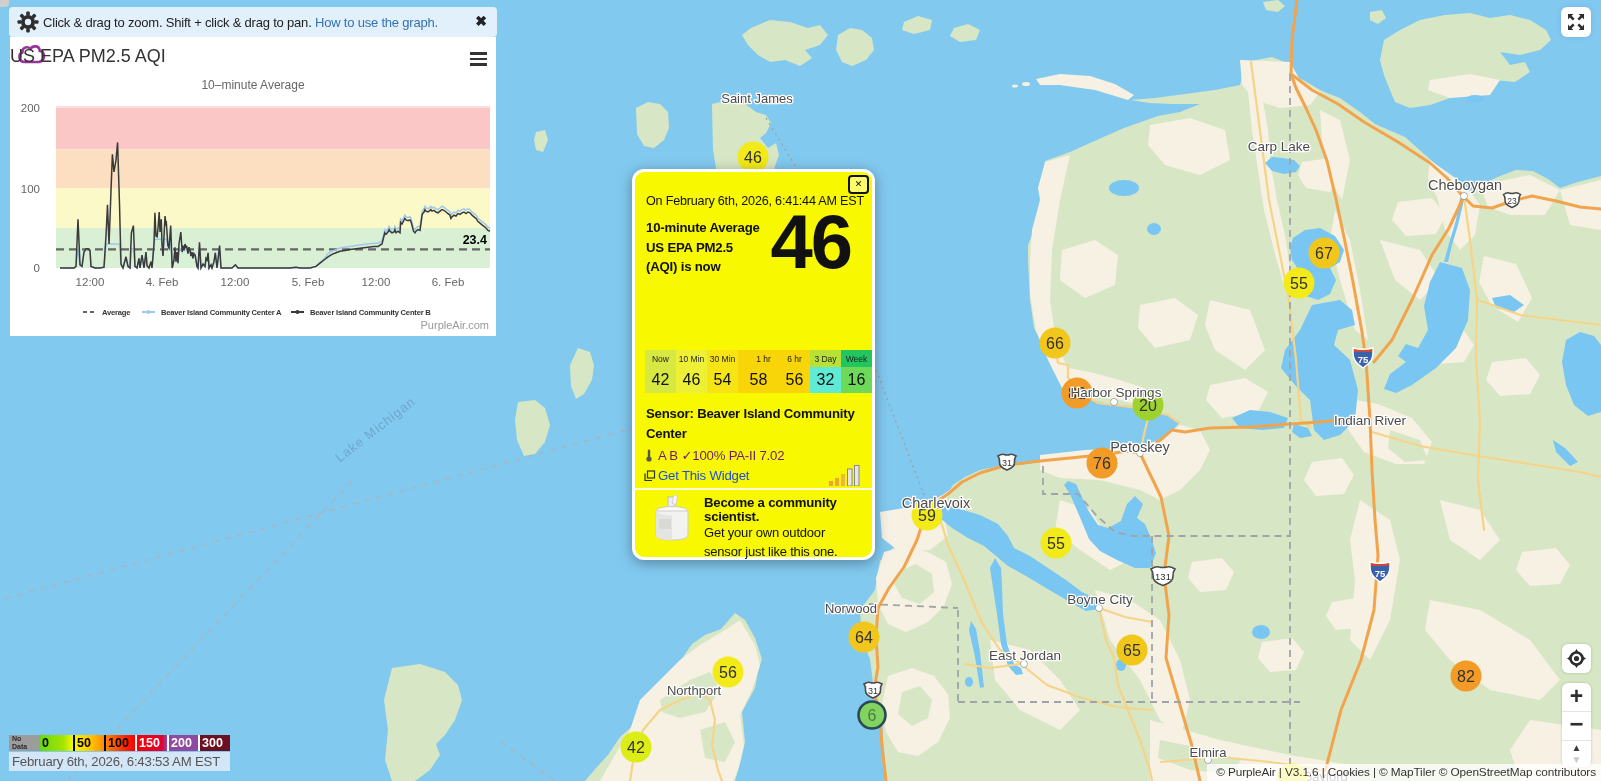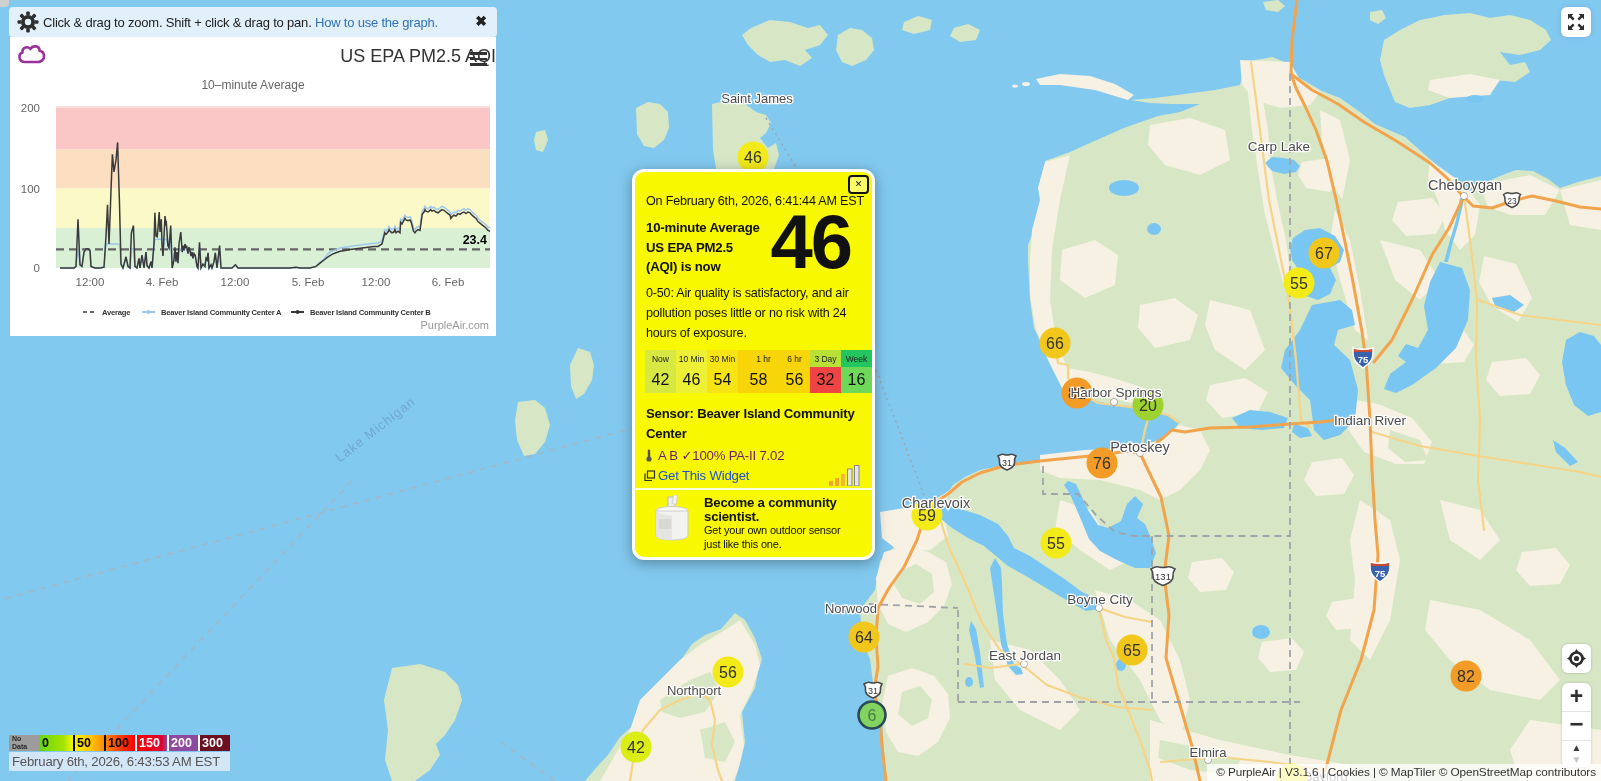--- a/index.html
+++ b/index.html
@@ -270,21 +270,21 @@
     <circle cx="12" cy="12" r="3.2" fill="#e2f0fb"></circle>
   </svg>
   <div class="abs" style="left:34px;top:8px;font-size:13px;letter-spacing:-0.2px;color:#222;white-space:nowrap;">Click &amp; drag to zoom. Shift + click &amp; drag to pan. <span style="color:#3272b4;">How to use the graph.</span></div>
   <div class="abs" style="right:10px;top:6px;font-size:14px;font-weight:bold;color:#222;">✖</div>
 </div>
 
 <div class="abs" style="left:10px;top:37px;width:486px;height:299px;background:#ffffff;">
   <svg class="abs" style="left:7px;top:6px;" width="30" height="22" viewBox="0 0 30 22">
     <path d="M8,19 Q3,19 2.5,14.5 Q2,10.5 5.5,9.5 Q5,5.5 8.5,4.5 Q11.5,3.7 13.5,6 Q15,3 18.8,3.4 Q22.5,3.9 22.7,8 Q26.5,8.3 27,12.5 Q27.4,17.5 22,19 Z" fill="none" stroke="#993299" stroke-width="2.6" stroke-linejoin="round"></path>
   </svg>
-  <div class="abs" style="left:0;top:9px;width:100%;text-align:right;font-size:18px;color:#333;">US EPA PM2.5 AQI</div>
+  <div class="abs" style="left:0;top:9px;width:100%;text-align:left;font-size:18px;color:#333;">US EPA PM2.5 AQI</div>
   <div class="abs" style="left:0;top:41px;width:100%;text-align:center;font-size:12px;color:#666;">10–minute Average</div>
   <div class="abs" style="right:9px;top:15px;width:17px;">
     <div style="height:2.5px;background:#333;margin:0 0 3px 0;"></div>
     <div style="height:2.5px;background:#333;margin:0 0 3px 0;"></div>
     <div style="height:2.5px;background:#333;"></div>
   </div>
   <svg class="abs" style="left:0;top:0;" width="486" height="299" viewBox="0 0 486 299">
 
     <rect x="46" y="69" width="434" height="2" fill="#fdd"></rect>
     <rect x="46" y="71" width="434" height="41.5" fill="#fbc6c6"></rect>
@@ -324,39 +324,38 @@
     </g>
     <text x="479" y="292" font-size="11" fill="#999" text-anchor="end" font-family="Liberation Sans, sans-serif">PurpleAir.com</text>
   </svg>
 </div>
 
 <div class="abs" style="left:632px;top:169px;width:243px;height:391px;box-sizing:border-box;border:3px solid #ffffff;background:#f8f800;border-radius:12px;box-shadow:0 3px 14px rgba(0,0,0,0.35);">
   <div class="abs" style="right:3px;top:3px;width:17px;height:15px;background:#fdfd67;border:2px solid #111;border-radius:4px;text-align:center;font-size:9px;line-height:15px;color:#111;">✕</div>
   <div class="abs" style="left:11px;top:22px;font-size:12.6px;letter-spacing:-0.2px;color:#111;white-space:nowrap;">On February 6th, 2026, 6:41:44 AM EST</div>
   <div class="abs" style="left:11px;top:46px;font-size:13.2px;letter-spacing:-0.2px;font-weight:bold;color:#111;line-height:19.5px;">10-minute Average<br>US EPA PM2.5<br>(AQI) is now</div>
   <div class="abs" style="right:21px;top:26px;font-size:76px;font-weight:bold;color:#111;letter-spacing:-2px;">46</div>
-  <div class="abs" style="left:11px;top:111px;font-size:12.6px;letter-spacing:-0.2px;color:#111;line-height:20px;white-space:nowrap;">0-50: Air quality is satisfactory, and air<br>pollution poses little or no risk with 24<br>hours of exposure.</div>
   <table class="abs" style="left:10px;top:178px;border-collapse:collapse;font-family:'Liberation Sans',sans-serif;table-layout:fixed;width:201px;">
     <tbody>
         <tr style="font-size:8.5px;color:#222;">
       <td style="background:#d8e842;width:29px;height:15px;text-align:center;">Now</td>
       <td style="background:#eef036;width:29px;text-align:center;">10 Min</td>
       <td style="background:#f6e414;width:29px;text-align:center;">30 Min</td>
       <td style="background:#f8d508;width:29px;text-align:center;padding-left:11px;">1 hr</td>
       <td style="background:#f8d508;width:29px;text-align:center;">6 hr</td>
       <td style="background:#b9e135;width:29px;text-align:center;">3 Day</td>
       <td style="background:#22c55e;width:29px;text-align:center;">Week</td>
     </tr>
     <tr style="font-size:16px;color:#111;">
       <td style="background:#d8e842;height:24px;text-align:center;">42</td>
       <td style="background:#eef036;text-align:center;">46</td>
       <td style="background:#f6e414;text-align:center;">54</td>
       <td style="background:#f8d508;text-align:center;margin-top:10px;">58</td>
       <td style="background:#f8d508;text-align:center;">56</td>
-      <td style="background:#ef4444;text-align:center;">32</td>
+      <td style="background:#5eead4;text-align:center;">32</td>
       <td style="background:#6ed858;text-align:center;">16</td>
     </tr>
   </tbody>
     </table>
   <div class="abs" style="left:11px;top:232px;font-size:13.2px;letter-spacing:-0.2px;font-weight:bold;color:#111;line-height:19.5px;white-space:nowrap;">Sensor: Beaver Island Community<br>Center</div>
   <div class="abs" style="left:11px;top:276px;width:5px;height:12px;">
     <svg width="6" height="13" viewBox="0 0 6 13">
         <rect x="1.8" y="0.5" width="2.4" height="8" rx="1.2" fill="#555"></rect>
         <circle cx="3" cy="10" r="2.6" fill="#555"></circle>
       </svg>
@@ -382,21 +381,21 @@
   <div class="abs" style="left:14px;top:320px;width:208px;height:62px;">
     <svg class="abs" style="left:4px;top:3px;" width="40" height="48" viewBox="0 0 40 48">
       <rect x="15" y="2" width="7" height="12" fill="#eee" stroke="#bbb" stroke-width="1"></rect>
       <rect x="20" y="0" width="4" height="9" fill="#f4f4f4" stroke="#ccc" stroke-width="0.8" transform="rotate(8 22 4)"></rect>
       <ellipse cx="19" cy="16" rx="16" ry="4.5" fill="#fafafa" stroke="#ccc" stroke-width="1"></ellipse>
       <path d="M3,16 L3,40 Q3,45 19,45 Q35,45 35,40 L35,16 Z" fill="#f2f2f0" stroke="#ccc" stroke-width="1"></path>
       <path d="M3,16 L3,40 Q3,45 19,45 L19,20.5 Q8,20 3,16 Z" fill="#e4e4e2"></path>
       <rect x="6" y="24" width="12" height="10" fill="#d8d8d4"></rect>
     </svg>
     <div class="abs" style="left:55px;top:4px;width:150px;font-size:13.2px;letter-spacing:-0.2px;font-weight:bold;color:#111;line-height:14px;">Become a community scientist.</div>
-    <div class="abs" style="left:55px;top:31px;width:152px;font-size:11px;letter-spacing:-0.2px;color:#111;line-height:14px;">Get your own outdoor sensor just like this one.</div>
+    <div class="abs" style="left:55px;top:31px;width:152px;font-size:13px;letter-spacing:-0.2px;color:#111;line-height:19px;">Get your own outdoor sensor just like this one.</div>
   </div>
 </div>
 
 <div class="abs" style="left:9px;top:735px;width:221px;height:16px;">
   <div class="abs" style="left:0;top:0;width:31px;height:16px;background:#9c9c9c;color:#2a2a2a;font-size:7px;font-weight:bold;line-height:8px;padding-left:3px;box-sizing:border-box;">No<br>Data</div>
   <div class="abs" style="left:31px;top:0;width:190px;height:16px;background:linear-gradient(to right,#66d812 0px,#a8e400 24px,#f8f800 33px,#ffc000 52px,#ff8c00 64px,#ff3000 83px,#fb0000 95px,#e00030 122px,#8d4a9e 127px,#8d4a9e 158px,#6a1021 158px,#6a1021 190px);"></div>
   <div class="abs" style="left:64px;top:0;width:2px;height:16px;background:#000;"></div>
   <div class="abs" style="left:95px;top:0;width:2px;height:16px;background:#000;"></div>
   <div class="abs" style="left:126px;top:0;width:2px;height:16px;background:#fff;"></div>
   <div class="abs" style="left:158px;top:0;width:2px;height:16px;background:#fff;"></div>

